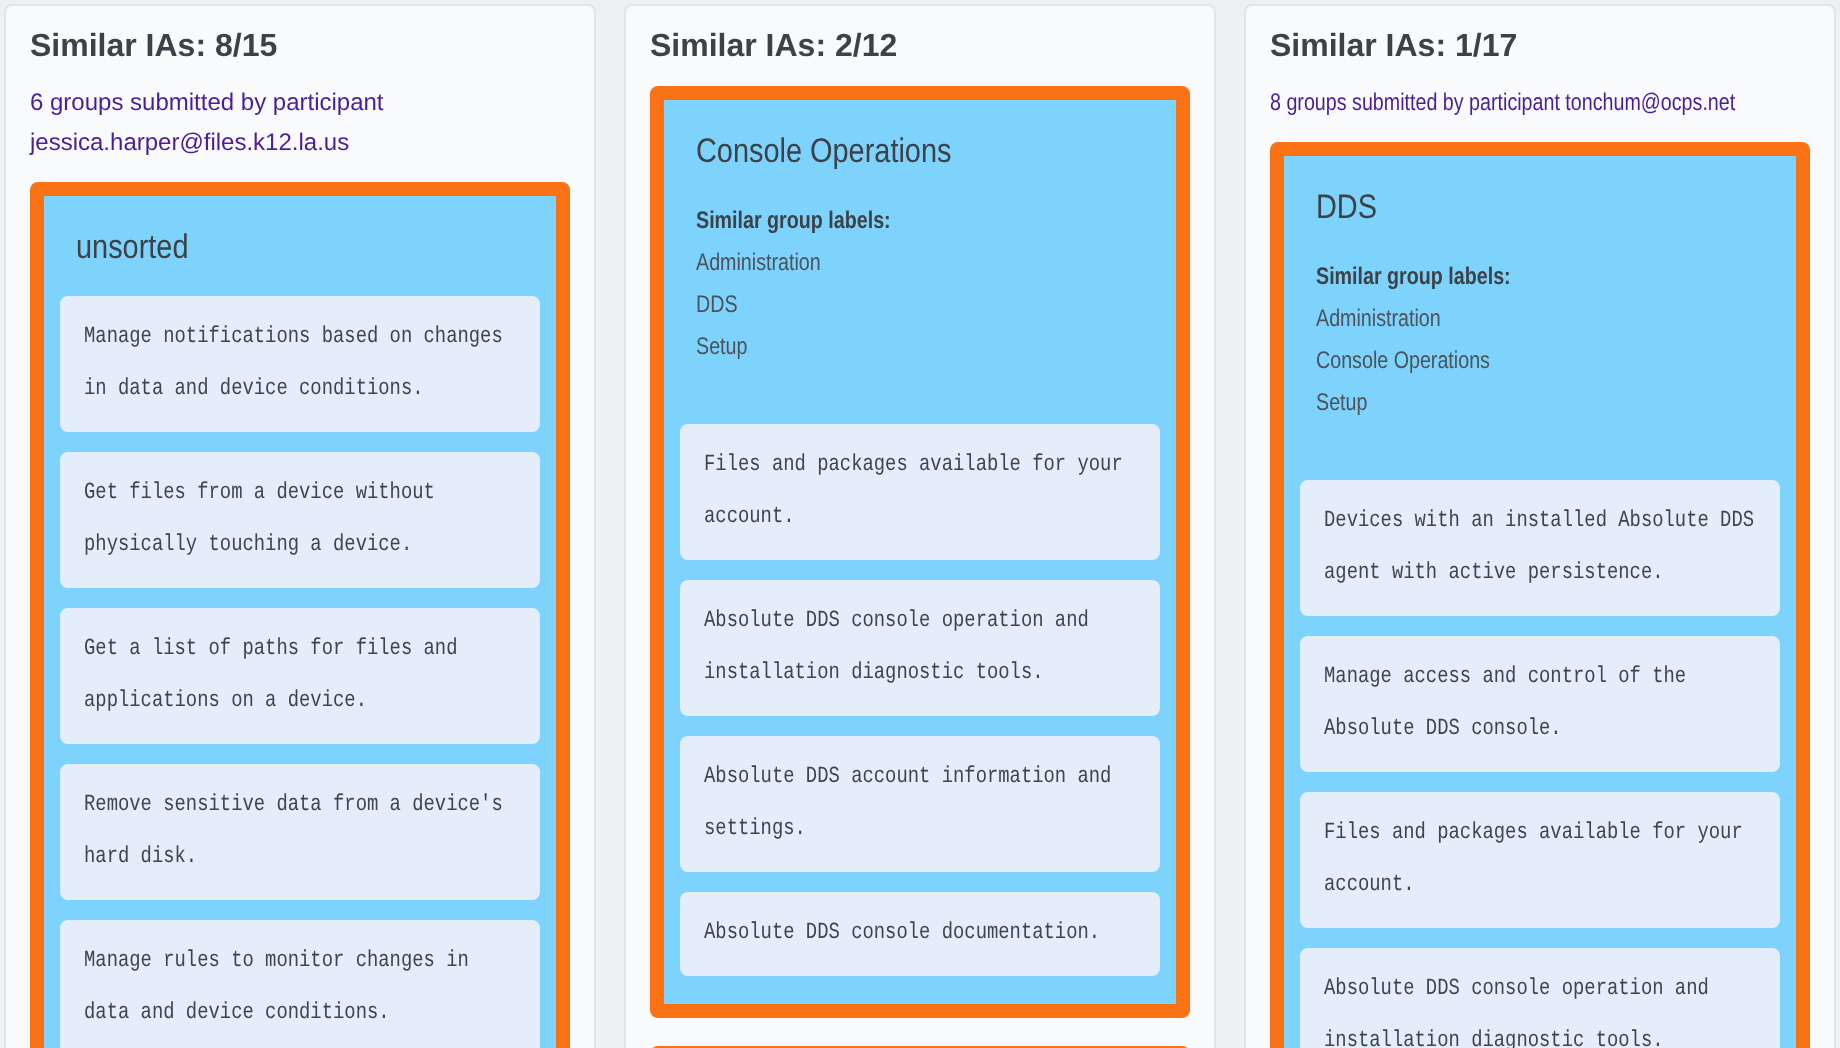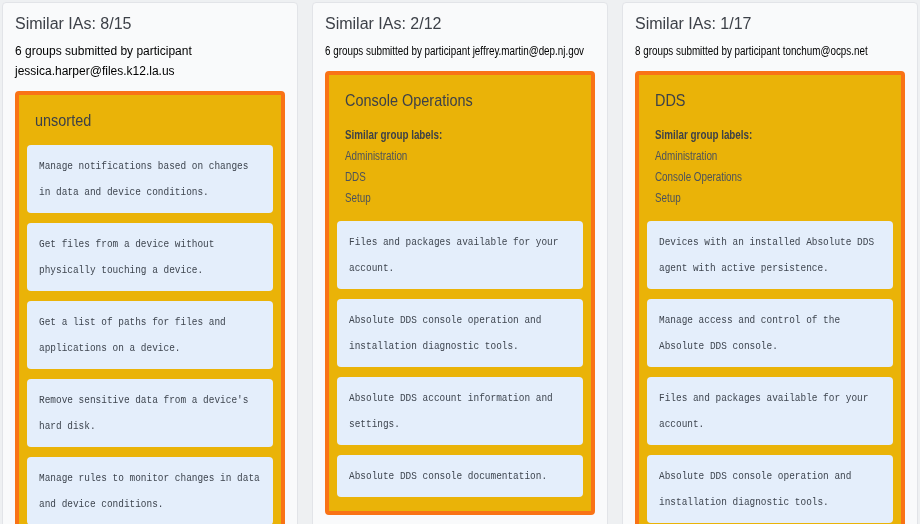--- a/index.html
+++ b/index.html
@@ -15,46 +15,46 @@
   .column{
     flex:1 1 0;min-width:0;
     background:#f9fafb;
     border:1px solid #e2e4e8;
     border-radius:4px;
     overflow:hidden;
     box-sizing:border-box;
   }
   .col-header{padding:12px 12px 0 12px;}
   .col-title{
-    font-size:16px;font-weight:400;color:#3d4148;
+    font-size:16px;font-weight:700;color:#3d4148;
     margin:0 0 8px 0;letter-spacing:0;
   }
-  .col-sub{font-size:12px;line-height:20px;color:#000000;}
+  .col-sub{font-size:12px;line-height:20px;color:#4c1d95;}
   .sub-line{white-space:nowrap;}
   .cond{
     width:122%;
     transform:scaleX(0.82);
     transform-origin:0 0;
   }
   .group-card{
-    background:#eab308;
-    border:4px solid #f97316;
+    background:#7dd3fc;
+    border:7px solid #f97316;
     border-radius:4px;
     margin:10px 12px 14px 12px;
     padding:16px 8px 14px 8px;
   }
   .group-title{
     font-size:17px;font-weight:400;color:#3d4148;
     margin:0 0 14px 8px;
     white-space:nowrap;
     width:118%;
     transform:scaleX(0.85);
     transform-origin:0 0;
   }
-  .labels-block{margin:0 0 12px 8px;}
+  .labels-block{margin:0 0 28px 8px;}
   .labels-heading{
     font-size:12px;font-weight:700;color:#3d4148;line-height:21px;
   }
   .label-line{
     font-size:12px;color:#4c525b;line-height:21px;
   }
   .item{
     background:#e4eefb;
     border-radius:4px;
     padding:8px 12px;
@@ -98,23 +98,20 @@
       <div class="item">
         <div class="item-text cond">Manage rules to monitor changes in data and device conditions.</div>
       </div>
 
     </div>
   </div>
 
   <div class="column">
     <div class="col-header">
       <div class="col-title">Similar IAs: 2/12</div>
-      <div class="col-sub">
-        <div class="sub-line cond">6 groups submitted by participant jeffrey.martin@dep.nj.gov</div>
-      </div>
     </div>
     <div class="group-card">
       <div class="group-title">Console Operations</div>
       <div class="labels-block">
         <div class="labels-heading cond">Similar group labels:</div>
         <div class="label-line cond">Administration</div>
         <div class="label-line cond">DDS</div>
         <div class="label-line cond">Setup</div>
       </div>
       <div class="item">

